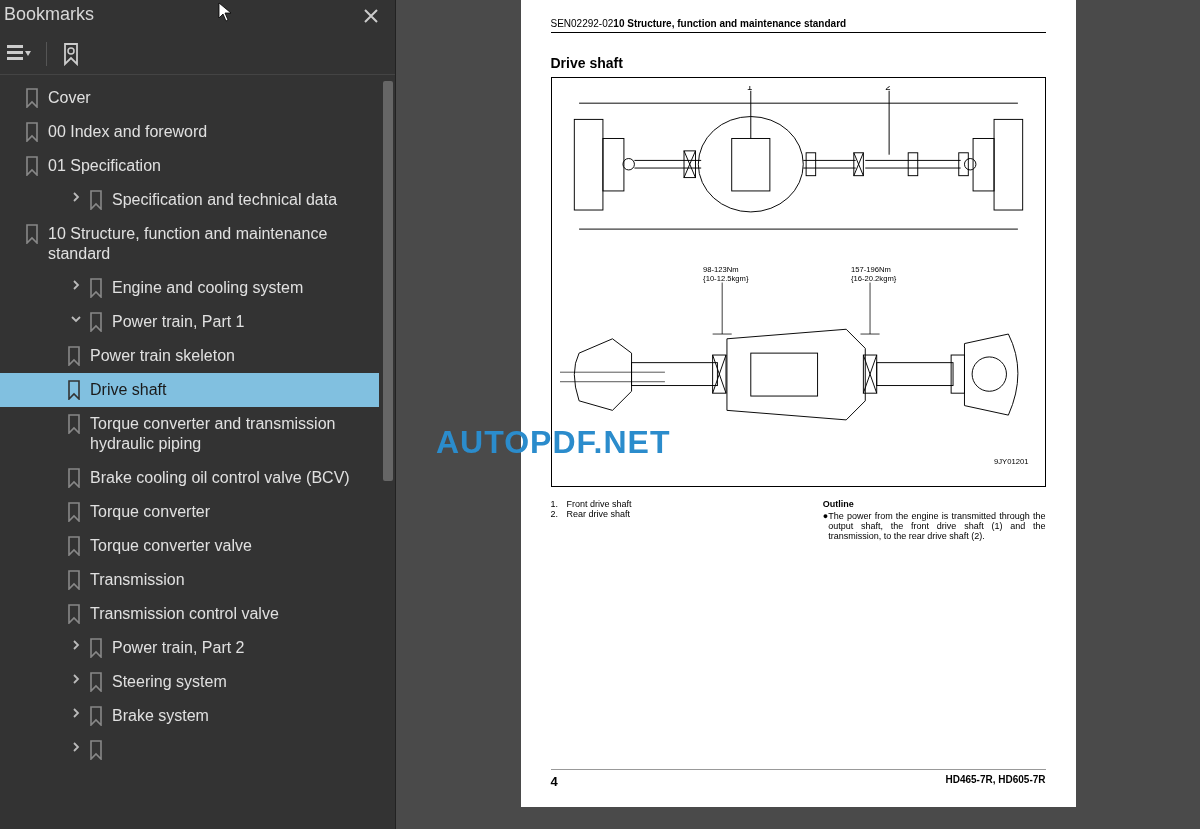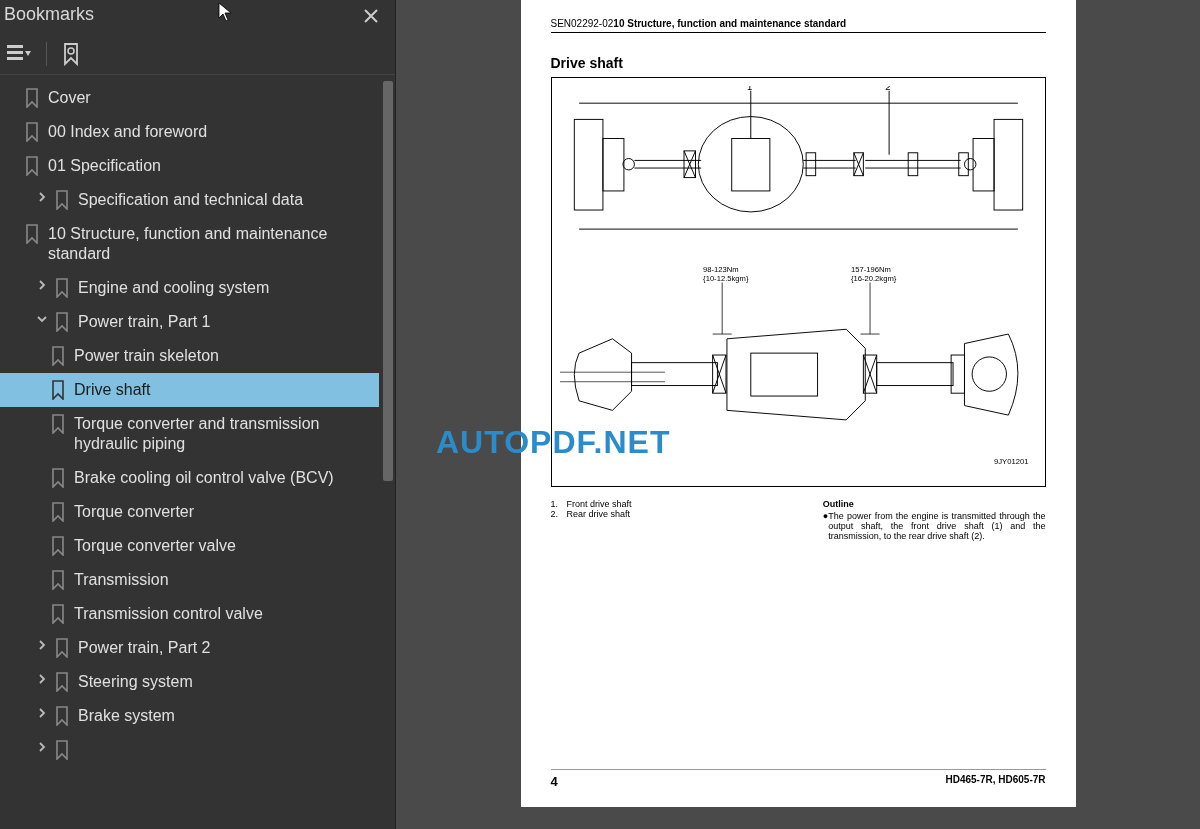--- a/index.html
+++ b/index.html
@@ -14,22 +14,22 @@
 .tree-wrap { flex: 1; position: relative; overflow: hidden; margin-top: 6px; }
 .scrollbar { position: absolute; top: 0; right: 2px; width: 10px; height: 400px; background: #666; border-radius: 2px; }
 .tree { padding-right: 16px; }
 .row { display: flex; align-items: flex-start; padding: 7px 4px 7px 0; cursor: default; font-size: 16px; line-height: 20px; color: #e0e0e0; }
 .row.selected { background: #81c0e0; color: #1a1a1a; }
 .row.selected .bm-icon { color: #333; }
 .exp { width: 20px; display: flex; justify-content: center; align-items: center; color: #bbb; font-size: 12px; padding-top: 2px; flex-shrink: 0; }
 .bm-icon { width: 20px; height: 20px; display: flex; justify-content: center; align-items: center; color: #888; flex-shrink: 0; margin-right: 6px; }
 .label { flex: 1; padding-right: 8px; }
 .lvl0 { padding-left: 2px; }
-.lvl1 { padding-left: 32px; }
-.lvl2 { padding-left: 28px; }
+.lvl1 { padding-left: 32px; margin-left: 34px; }
+.lvl2 { padding-left: 44px; }
 .viewer { flex: 1; background: #4a4a4a; position: relative; display: flex; justify-content: center; }
 .page { width: 555px; height: 807px; background: #fff; margin-top: 0; padding: 18px 30px; position: relative; font-family: Arial, sans-serif; color: #000; }
 .page-header { display: flex; justify-content: flex-start; font-size: 10px; border-bottom: 1.5px solid #000; padding-bottom: 3px; }
 .sect-title { font-size: 14px; font-weight: bold; margin-top: 22px; margin-bottom: 6px; }
 .dia-frame { border: 1.5px solid #000; height: 410px; padding: 8px; position: relative; background: #fff; }
 .legend-row { display: flex; margin-top: 12px; font-size: 9px; }
 .legend-left { width: 55%; }
 .legend-right { width: 45%; text-align: justify; }
 .legend-right .out-title { font-weight: bold; margin-bottom: 2px; }
 .legend-right .out-body { display: flex; }

